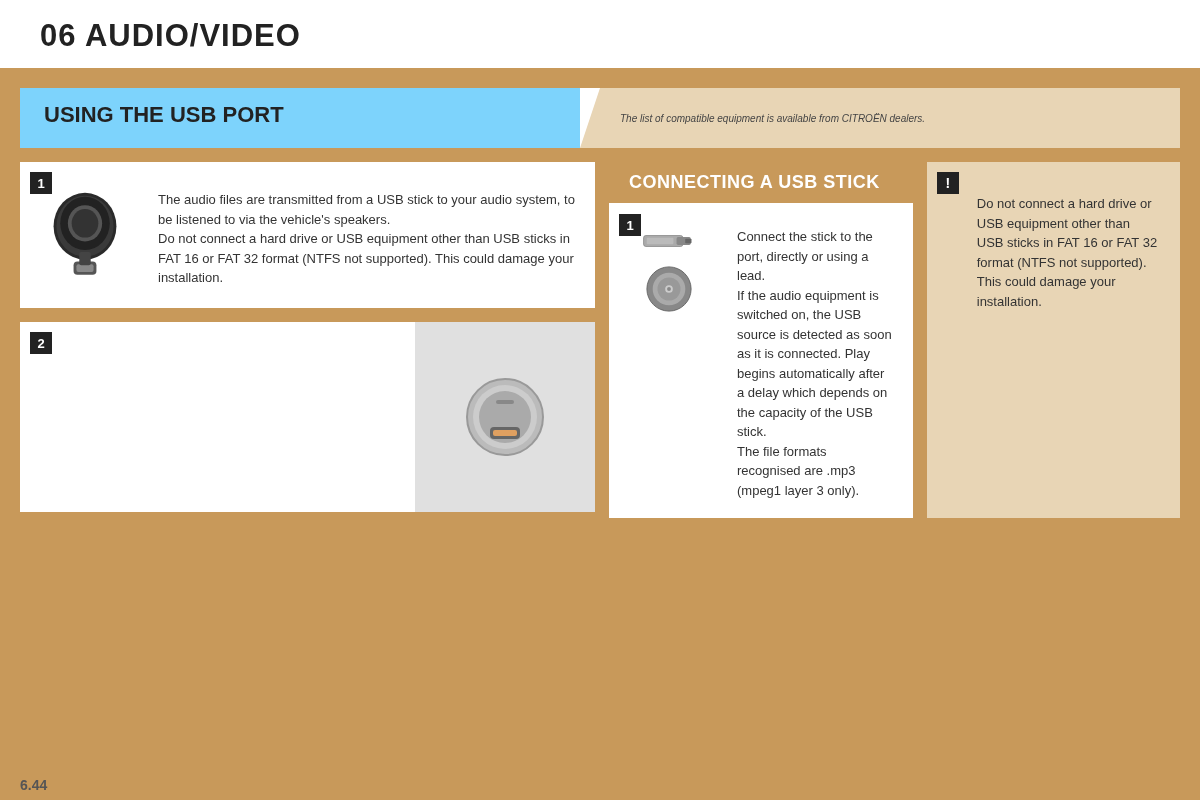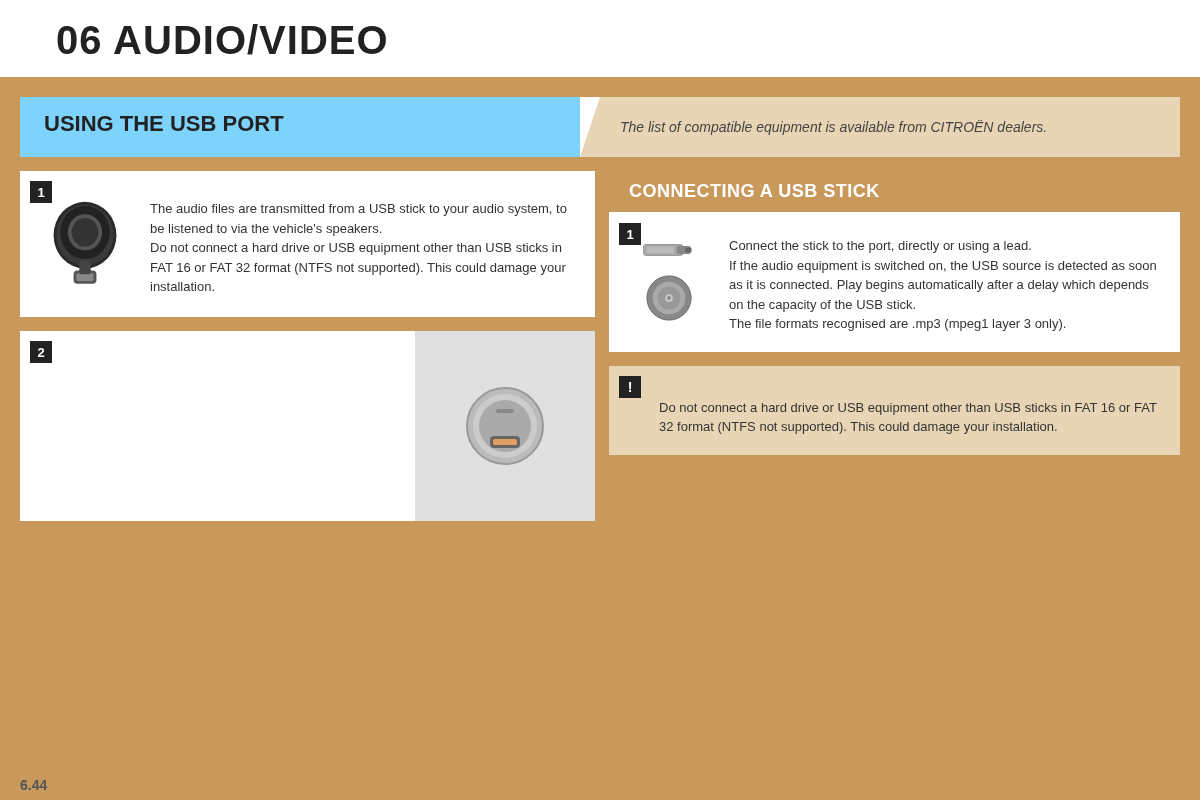--- a/index.html
+++ b/index.html
@@ -14,25 +14,24 @@
     }
 
     
     .header {
       background-color: white;
       padding: 18px 40px 14px 40px;
       border-bottom: 4px solid #c8995a;
     }
 
     .header-title {
-      font-size: 40px;
+      font-size: 31px;
       font-weight: bold;
       color: #222;
       letter-spacing: 1px;
-      margin-left: 16px;
     }
 
     
     .main-content {
       padding: 16px 20px;
       display: flex;
       flex-direction: column;
       gap: 14px;
     }
 
@@ -71,42 +70,41 @@
 
     .info-bar-right {
       flex: 1;
       background-color: #e8d5b5;
       padding: 14px 24px 14px 40px;
       display: flex;
       align-items: center;
     }
 
     .info-bar-right-text {
-      font-size: 14px;
+      font-size: 10px;
       color: #444;
       font-style: italic;
     }
 
     
     .two-col {
       display: flex;
       gap: 14px;
     }
 
     .col-left {
       flex: 0 0 575px;
       display: flex;
       flex-direction: column;
       gap: 14px;
     }
 
     .col-right {
       flex: 1;
       display: flex;
-      flex-direction: column;
       gap: 14px;
     }
 
     
     .card {
       background-color: white;
       padding: 18px 20px;
       position: relative;
     }
 
@@ -136,21 +134,21 @@
       font-size: 14px;
       font-weight: bold;
       display: flex;
       align-items: center;
       justify-content: center;
     }
 
     .card-content {
       display: flex;
       align-items: flex-start;
-      gap: 20px;
+      gap: 28px;
       padding-top: 10px;
     }
 
     .card-text {
       font-size: 13px;
       color: #333;
       line-height: 1.5;
       flex: 1;
     }
 

